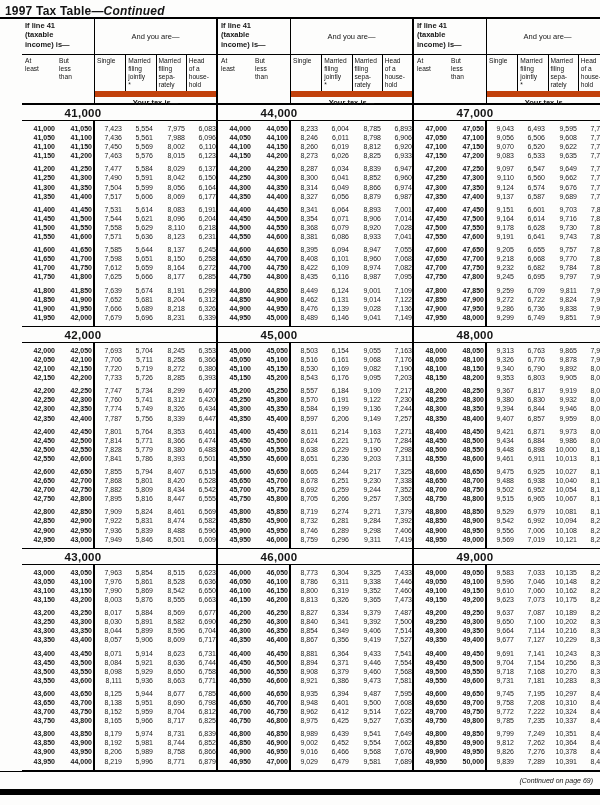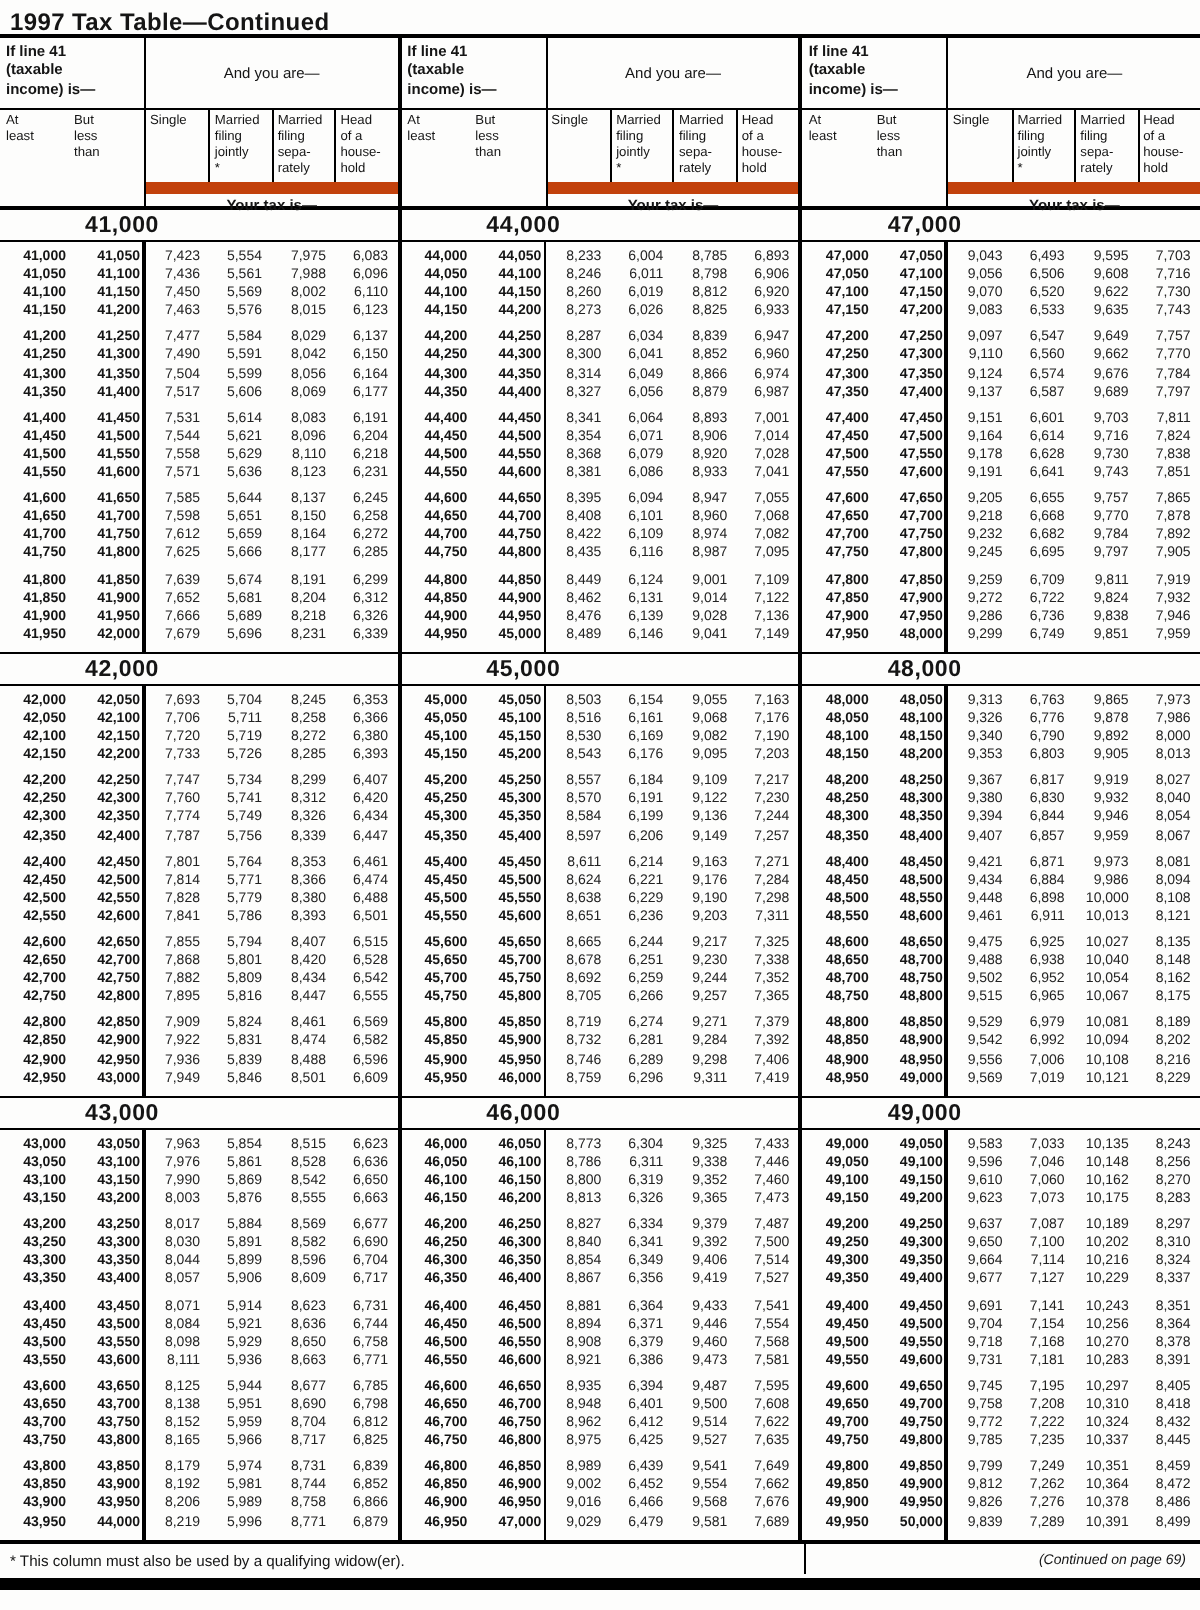--- a/index.html
+++ b/index.html
@@ -1,21 +1,21 @@
 <!DOCTYPE html>
 <html><head>
 <meta charset="utf-8">
 <style>
   * { margin:0; padding:0; box-sizing:border-box; }
   html,body { width:600px; height:805px; overflow:hidden; background:#fdfdfc; color:#151515;
               font-family:"Liberation Sans", sans-serif; }
   .title-row { padding:4px 0 0 5px; height:17px; font-size:12px; font-weight:bold; letter-spacing:.2px; }
-  .title-cont { }
+  .title-cont { font-style:italic; }
   .title-rule { height:2px; background:#000; }
-  .panels { display:flex; }
+  .panels { display:flex;margin-left:22px; }
   .panel { flex:1; border-left:1.2px solid #000; border-right:1.2px solid #000; }
   .panel:first-child { border-left:none; }
   .panel:last-child { border-right:none; }
   .panel-header { border-bottom:2px solid #000; }
   .ph-top { display:flex; height:36px; border-bottom:1px solid #000; }
   .ph-income { width:72px; padding:2px 0 0 3px; font-weight:bold; font-size:7.5px; line-height:1.25;
                white-space:pre-line; }
   .ph-andyou { flex:1; border-left:1.6px solid #000; display:flex; align-items:center;
                justify-content:center; font-weight:normal; font-size:7.5px; }
   .ph-cols { display:flex; }
@@ -1752,16 +1752,15 @@
               <span class="cell tax">10,391</span>
               <span class="cell tax">8,499</span>
             </div>
           </div>
         </div>
       </div>
   </div>
 </div>
 
 <div class="footer">
-  <div class="footer-note">* This column must also be used by a qualifying widow(er).</div>
   <div class="footer-cont">(Continued on page 69)</div>
 </div>
 <div class="bottom-bar"></div>
 
 </body></html>

